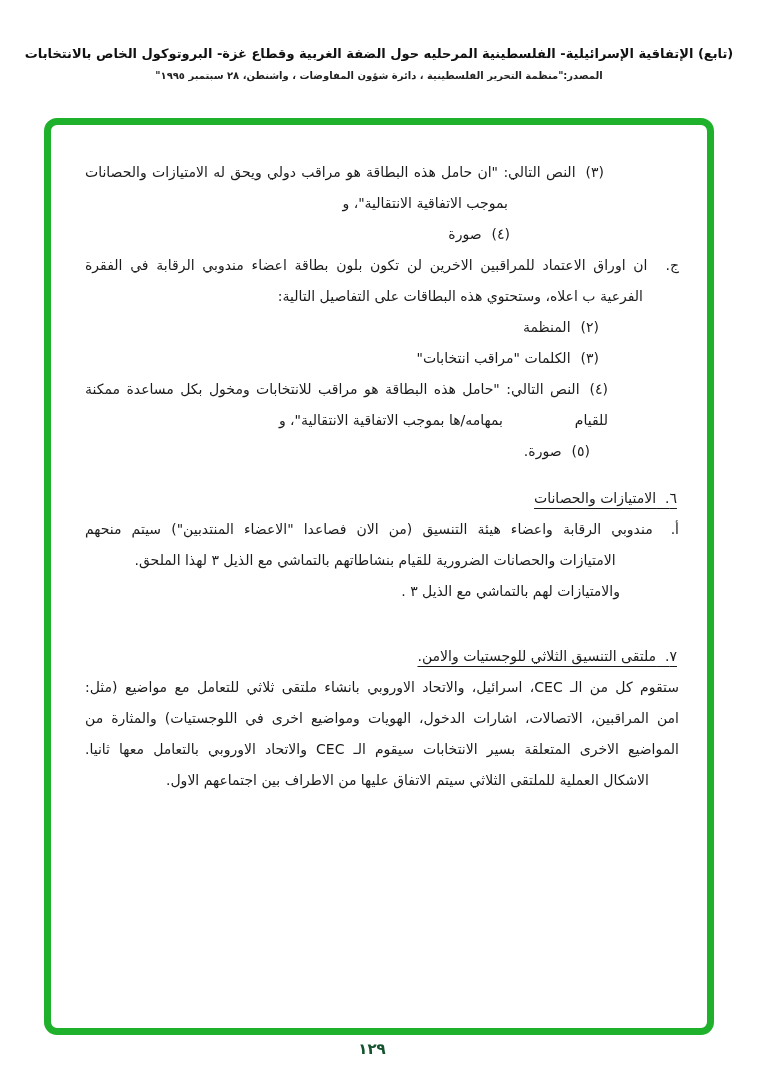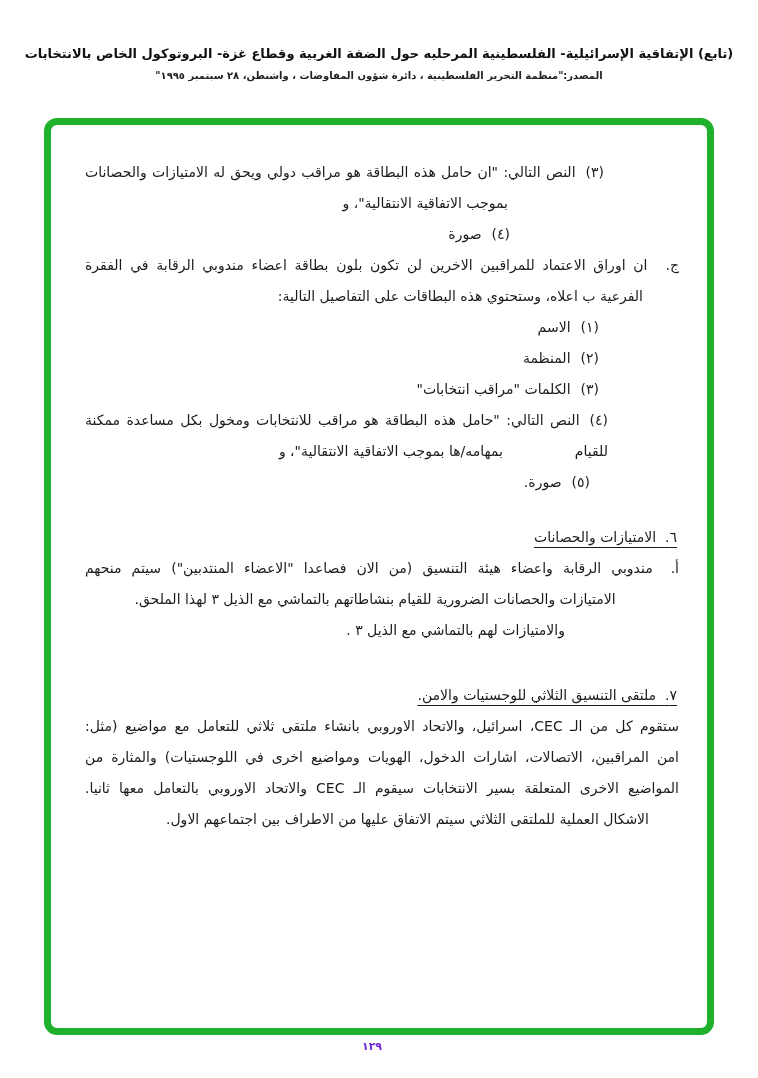--- a/index.html
+++ b/index.html
@@ -77,38 +77,38 @@
   }
   .mr0   { margin-right: 0; }
   .mr2   { margin-right: 2px; }
   .mr14  { margin-right: 14px; text-align: center; }
   .mr30  { margin-right: 30px; }
   .mr36  { margin-right: 36px; }
   .mr71  { margin-right: 71px; }
   .mr75  { margin-right: 75px; }
   .mr80  { margin-right: 80px; }
   .mr89  { margin-right: 89px; }
-  .mr114 { margin-right: 114px; }
+  .mr114 { margin-right: 59px; }
   .mr169 { margin-right: 169px; }
   .mr171 { margin-right: 171px; }
   .mr176 { margin-right: 176px; }
-  .gap24 { margin-top: 24px; }
+  .gap24 { margin-top: 16px; }
   .gap26 { margin-top: 34px; }
   
   .pageno {
     position: absolute;
     top: 1040px;
     left: 0;
     width: 744px;
     text-align: center;
-    font-size: 11px;
+    font-size: 15px;
     font-weight: bold;
     letter-spacing: 4px;
     direction: rtl;
-    color: #6d28d9;
+    color: #14532d;
   }
 </style>
 </head>
 <body>
 
 <div class="page">
 
   <div class="header">
     <div class="header-title">(تابع) الإتفاقية الإسرائيلية- الفلسطينية المرحليه حول الضفة الغربية وقطاع غزة- البروتوكول الخاص بالانتخابات</div>
     <div class="header-source">المصدر:"منظمة التحرير الفلسطينية ، دائرة شؤون المفاوضات ، واشنطن، ٢٨ سبتمبر ١٩٩٥"</div>
@@ -118,21 +118,20 @@
     <div class="content">
 
       <div class="ln just mr75"><span class="marker">(٣)</span><span>النص التالي: "ان حامل هذه البطاقة هو مراقب دولي ويحق له الامتيازات والحصانات</span></div>
       <div class="ln mr171">بموجب الاتفاقية الانتقالية"، و</div>
 
       <div class="ln mr169"><span class="marker">(٤)</span><span>صورة</span></div>
 
       <div class="ln just mr0"><span class="marker marker-wide">ج.</span><span>ان اوراق الاعتماد للمراقبين الاخرين لن تكون بلون بطاقة اعضاء مندوبي الرقابة في الفقرة</span></div>
       <div class="ln mr36">الفرعية ب اعلاه، وستحتوي هذه البطاقات على التفاصيل التالية:</div>
 
-      <div class="ln mr80"><span class="marker">(١)</span><span>الاسم</span></div>
       <div class="ln mr80"><span class="marker">(٢)</span><span>المنظمة</span></div>
       <div class="ln mr80"><span class="marker">(٣)</span><span>الكلمات "مراقب انتخابات"</span></div>
 
       <div class="ln just mr71"><span class="marker">(٤)</span><span>النص التالي: "حامل هذه البطاقة هو مراقب للانتخابات ومخول بكل مساعدة ممكنة للقيام</span></div>
       <div class="ln mr176">بمهامه/ها بموجب الاتفاقية الانتقالية"، و</div>
 
       <div class="ln mr89"><span class="marker">(٥)</span><span>صورة.</span></div>
 
       <div class="ln mr2 gap24"><span class="heading"><span>٦.</span>&nbsp;&nbsp;<span>الامتيازات والحصانات</span></span></div>
 

